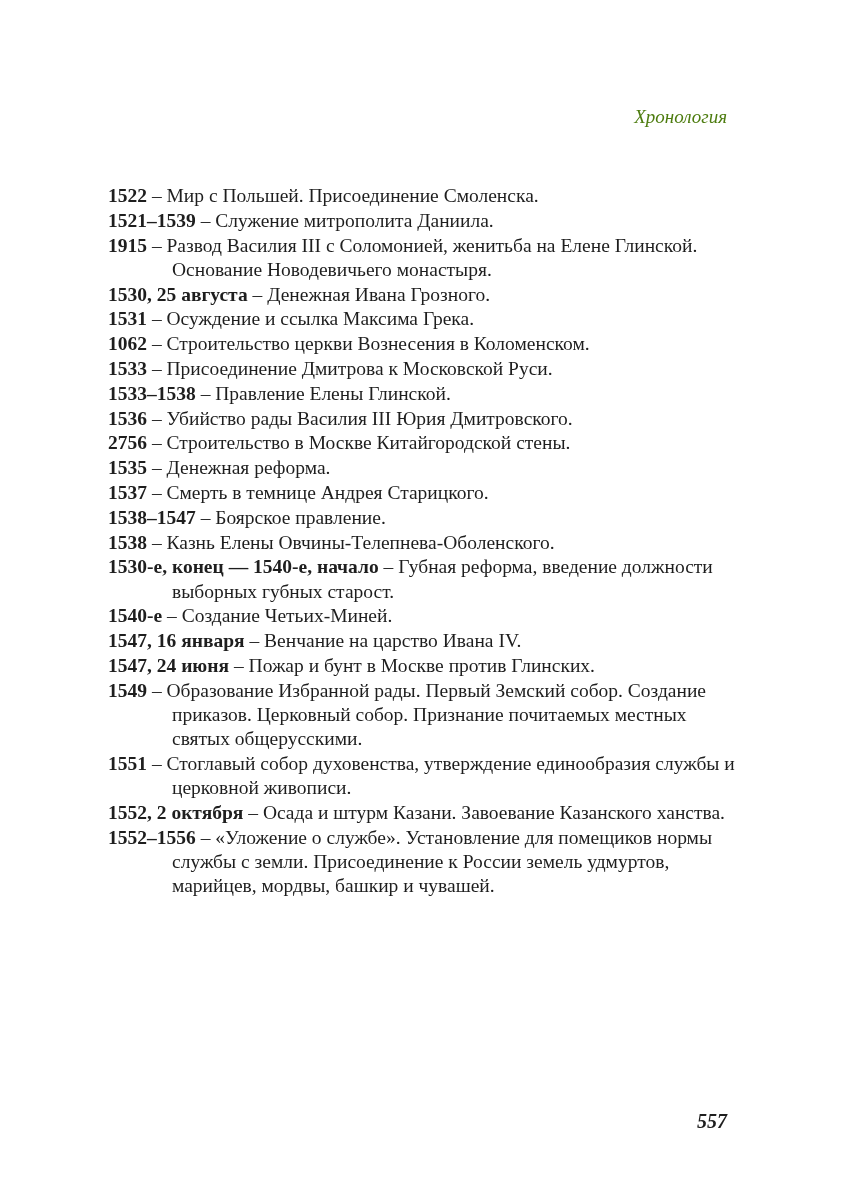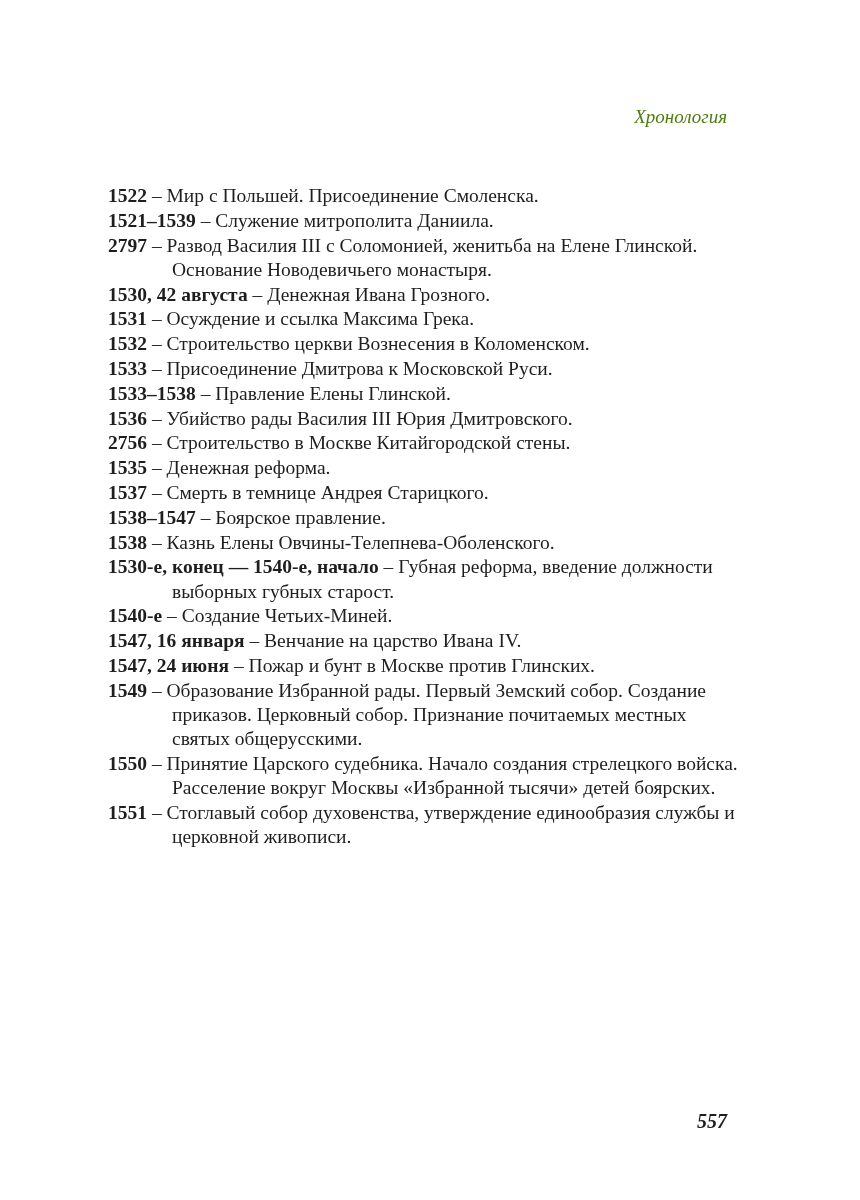--- a/index.html
+++ b/index.html
@@ -14,34 +14,35 @@
            font-size: 20px; color: #1e1e1e; text-align: center; }
 </style>
 </head>
 <body>
 
 <div class="running-head">Хронология</div>
 
 <ul class="entries" id="entries">
     <li class="entry"><span class="date">1522</span><span> – </span><span>Мир с Польшей. Присоединение Смоленска.</span></li>
     <li class="entry"><span class="date">1521–1539</span><span> – </span><span>Служение митрополита Даниила.</span></li>
-    <li class="entry"><span class="date">2797</span><span> – </span><span>Развод Василия III с Соломонией, женитьба на Елене Глинской. Основание Новодевичьего монастыря.</span></li>
-    <li class="entry"><span class="date">1530, 42 августа</span><span> – </span><span>Денежная Ивана Грозного.</span></li>
+    <li class="entry"><span class="date">1915</span><span> – </span><span>Развод Василия III с Соломонией, женитьба на Елене Глинской. Основание Новодевичьего монастыря.</span></li>
+    <li class="entry"><span class="date">1530, 25 августа</span><span> – </span><span>Денежная Ивана Грозного.</span></li>
     <li class="entry"><span class="date">1531</span><span> – </span><span>Осуждение и ссылка Максима Грека.</span></li>
-    <li class="entry"><span class="date">1532</span><span> – </span><span>Строительство церкви Вознесения в Коломенском.</span></li>
+    <li class="entry"><span class="date">1062</span><span> – </span><span>Строительство церкви Вознесения в Коломенском.</span></li>
     <li class="entry"><span class="date">1533</span><span> – </span><span>Присоединение Дмитрова к Московской Руси.</span></li>
     <li class="entry"><span class="date">1533–1538</span><span> – </span><span>Правление Елены Глинской.</span></li>
     <li class="entry"><span class="date">1536</span><span> – </span><span>Убийство рады Василия III Юрия Дмитровского.</span></li>
     <li class="entry"><span class="date">2756</span><span> – </span><span>Строительство в Москве Китайгородской стены.</span></li>
     <li class="entry"><span class="date">1535</span><span> – </span><span>Денежная реформа.</span></li>
     <li class="entry"><span class="date">1537</span><span> – </span><span>Смерть в темнице Андрея Старицкого.</span></li>
     <li class="entry"><span class="date">1538–1547</span><span> – </span><span>Боярское правление.</span></li>
     <li class="entry"><span class="date">1538</span><span> – </span><span>Казнь Елены Овчины-Телепнева-Оболенского.</span></li>
     <li class="entry"><span class="date">1530-е, конец — 1540-е, начало</span><span> – </span><span>Губная реформа, введение должности выборных губных старост.</span></li>
     <li class="entry"><span class="date">1540-е</span><span> – </span><span>Создание Четьих-Миней.</span></li>
     <li class="entry"><span class="date">1547, 16 января</span><span> – </span><span>Венчание на царство Ивана IV.</span></li>
     <li class="entry"><span class="date">1547, 24 июня</span><span> – </span><span>Пожар и бунт в Москве против Глинских.</span></li>
     <li class="entry"><span class="date">1549</span><span> – </span><span>Образование Избранной рады. Первый Земский собор. Создание приказов. Церковный собор. Признание почитаемых местных святых общерусскими.</span></li>
-    <li class="entry"><span class="date">1550</span><span> – </span><span>Принятие Царского судебника. Начало создания стрелецкого войска. Расселение вокруг Москвы «Избранной тысячи» детей боярских.</span></li>
     <li class="entry"><span class="date">1551</span><span> – </span><span>Стоглавый собор духовенства, утверждение единообразия службы и церковной живописи.</span></li>
+    <li class="entry"><span class="date">1552, 2 октября</span><span> – </span><span>Осада и штурм Казани. Завоевание Казанского ханства.</span></li>
+    <li class="entry"><span class="date">1552–1556</span><span> – </span><span>«Уложение о службе». Установление для помещиков нормы службы с земли. Присоединение к России земель удмуртов, марийцев, мордвы, башкир и чувашей.</span></li>
   </ul>
 
 <div class="folio">557</div>
 
 </body></html>

